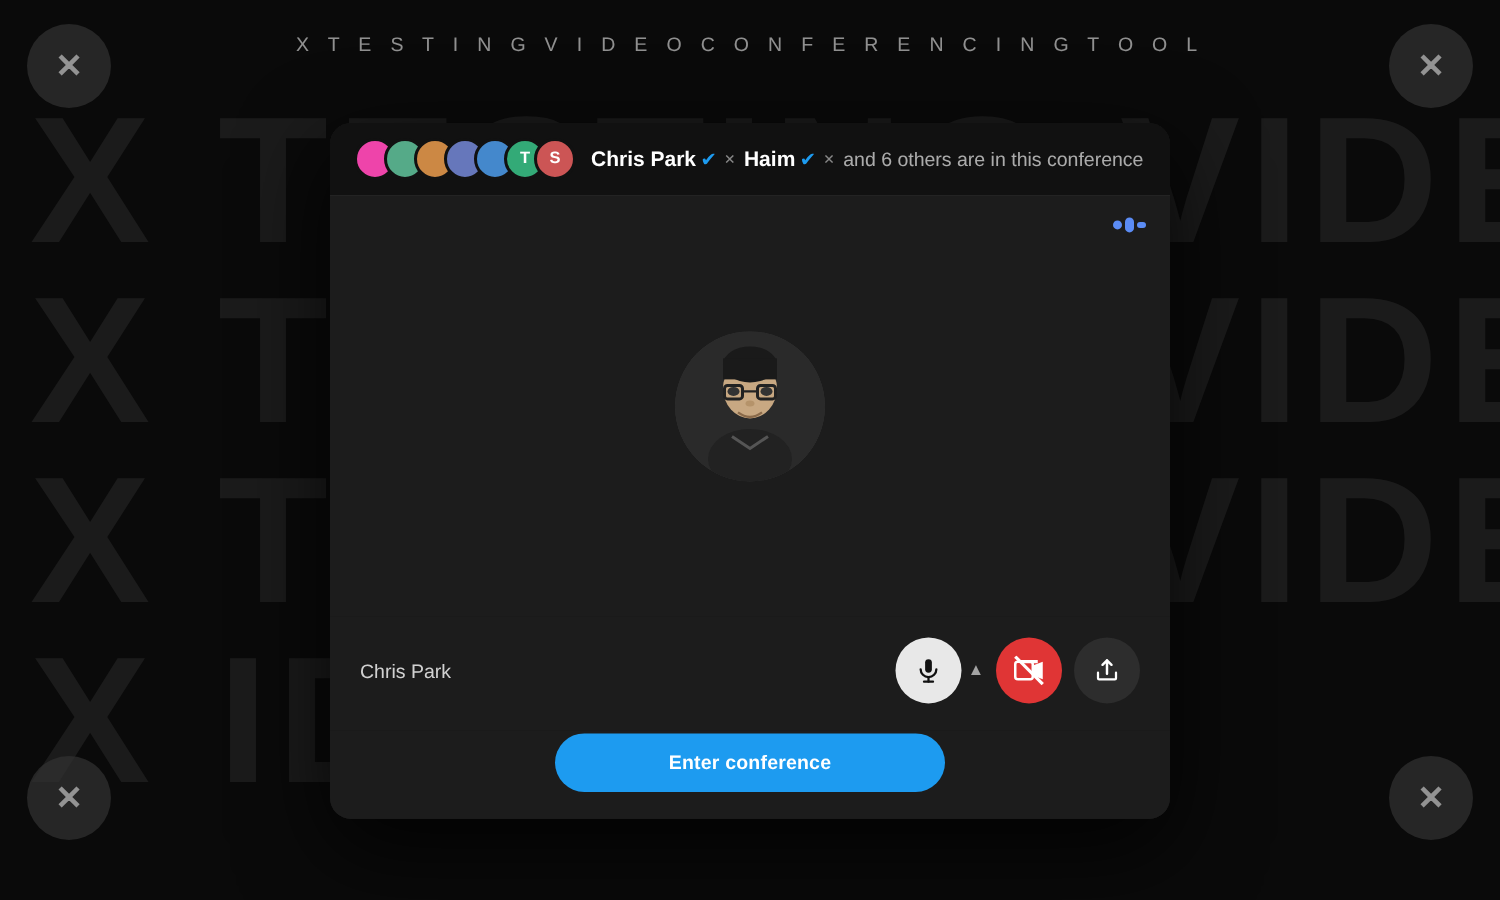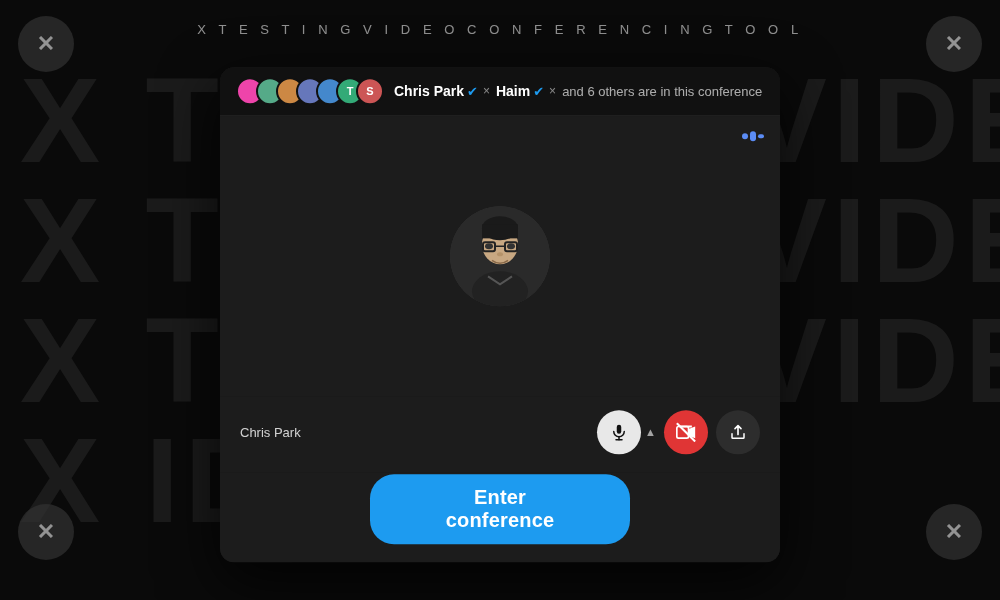--- a/index.html
+++ b/index.html
@@ -259,21 +259,21 @@
       display: flex;
       justify-content: center;
     }
 
     .enter-btn {
       background: #1d9bf0;
       color: #fff;
       border: none;
       border-radius: 24px;
       padding: 12px 48px;
-      font-size: 20px;
+      font-size: 13px;
       font-weight: 700;
       cursor: pointer;
       letter-spacing: 0.01em;
       width: 260px;
     }
   </style>
 </head>
 <body>
 
 <div class="bg-watermark">

